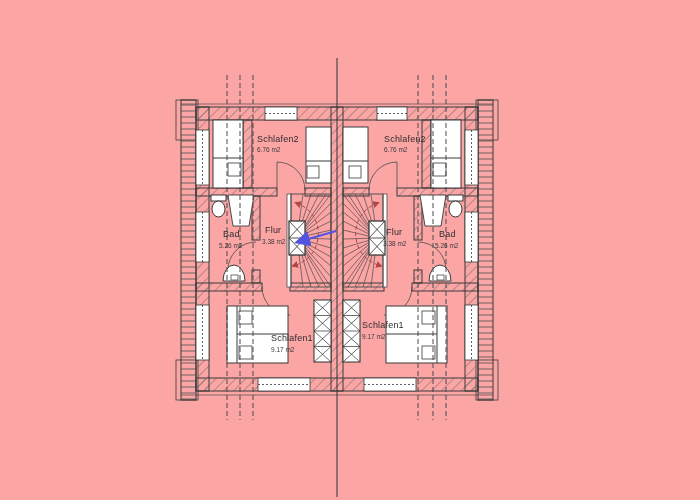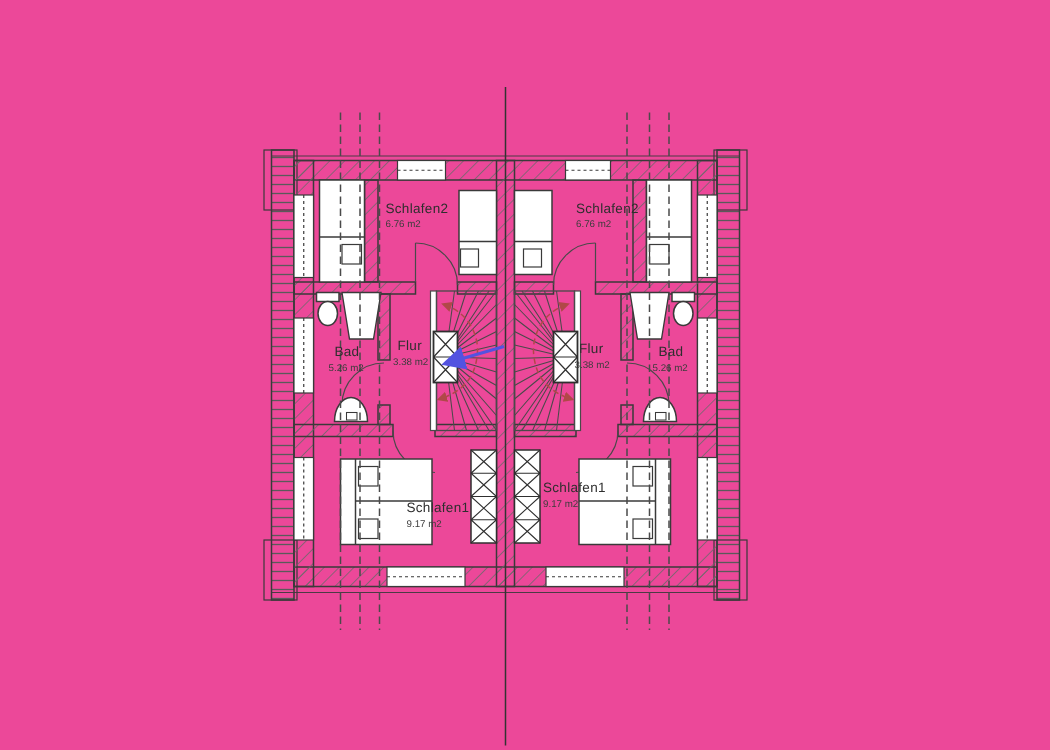--- a/index.html
+++ b/index.html
@@ -1,16 +1,16 @@
 <!DOCTYPE html>
 <html><head>
 <meta charset="utf-8">
 <style>
   html,body{margin:0;padding:0;}
-  .stage{position:relative;width:700px;height:500px;background:#ec4899;overflow:hidden;
+  .stage{position:relative;width:700px;height:500px;background:#fca5a5;overflow:hidden;
          font-family:"Liberation Sans", sans-serif;}
   .plan-svg{position:absolute;left:0;top:0;}
   .room-label{position:absolute;color:#2e2e2e;line-height:1;white-space:nowrap;}
   .lbl-name{font-size:9px;letter-spacing:.2px;}
   .lbl-area{font-size:6.5px;color:#3c3c3c;}
 </style>
 </head>
 <body>
 
 <div class="stage">

